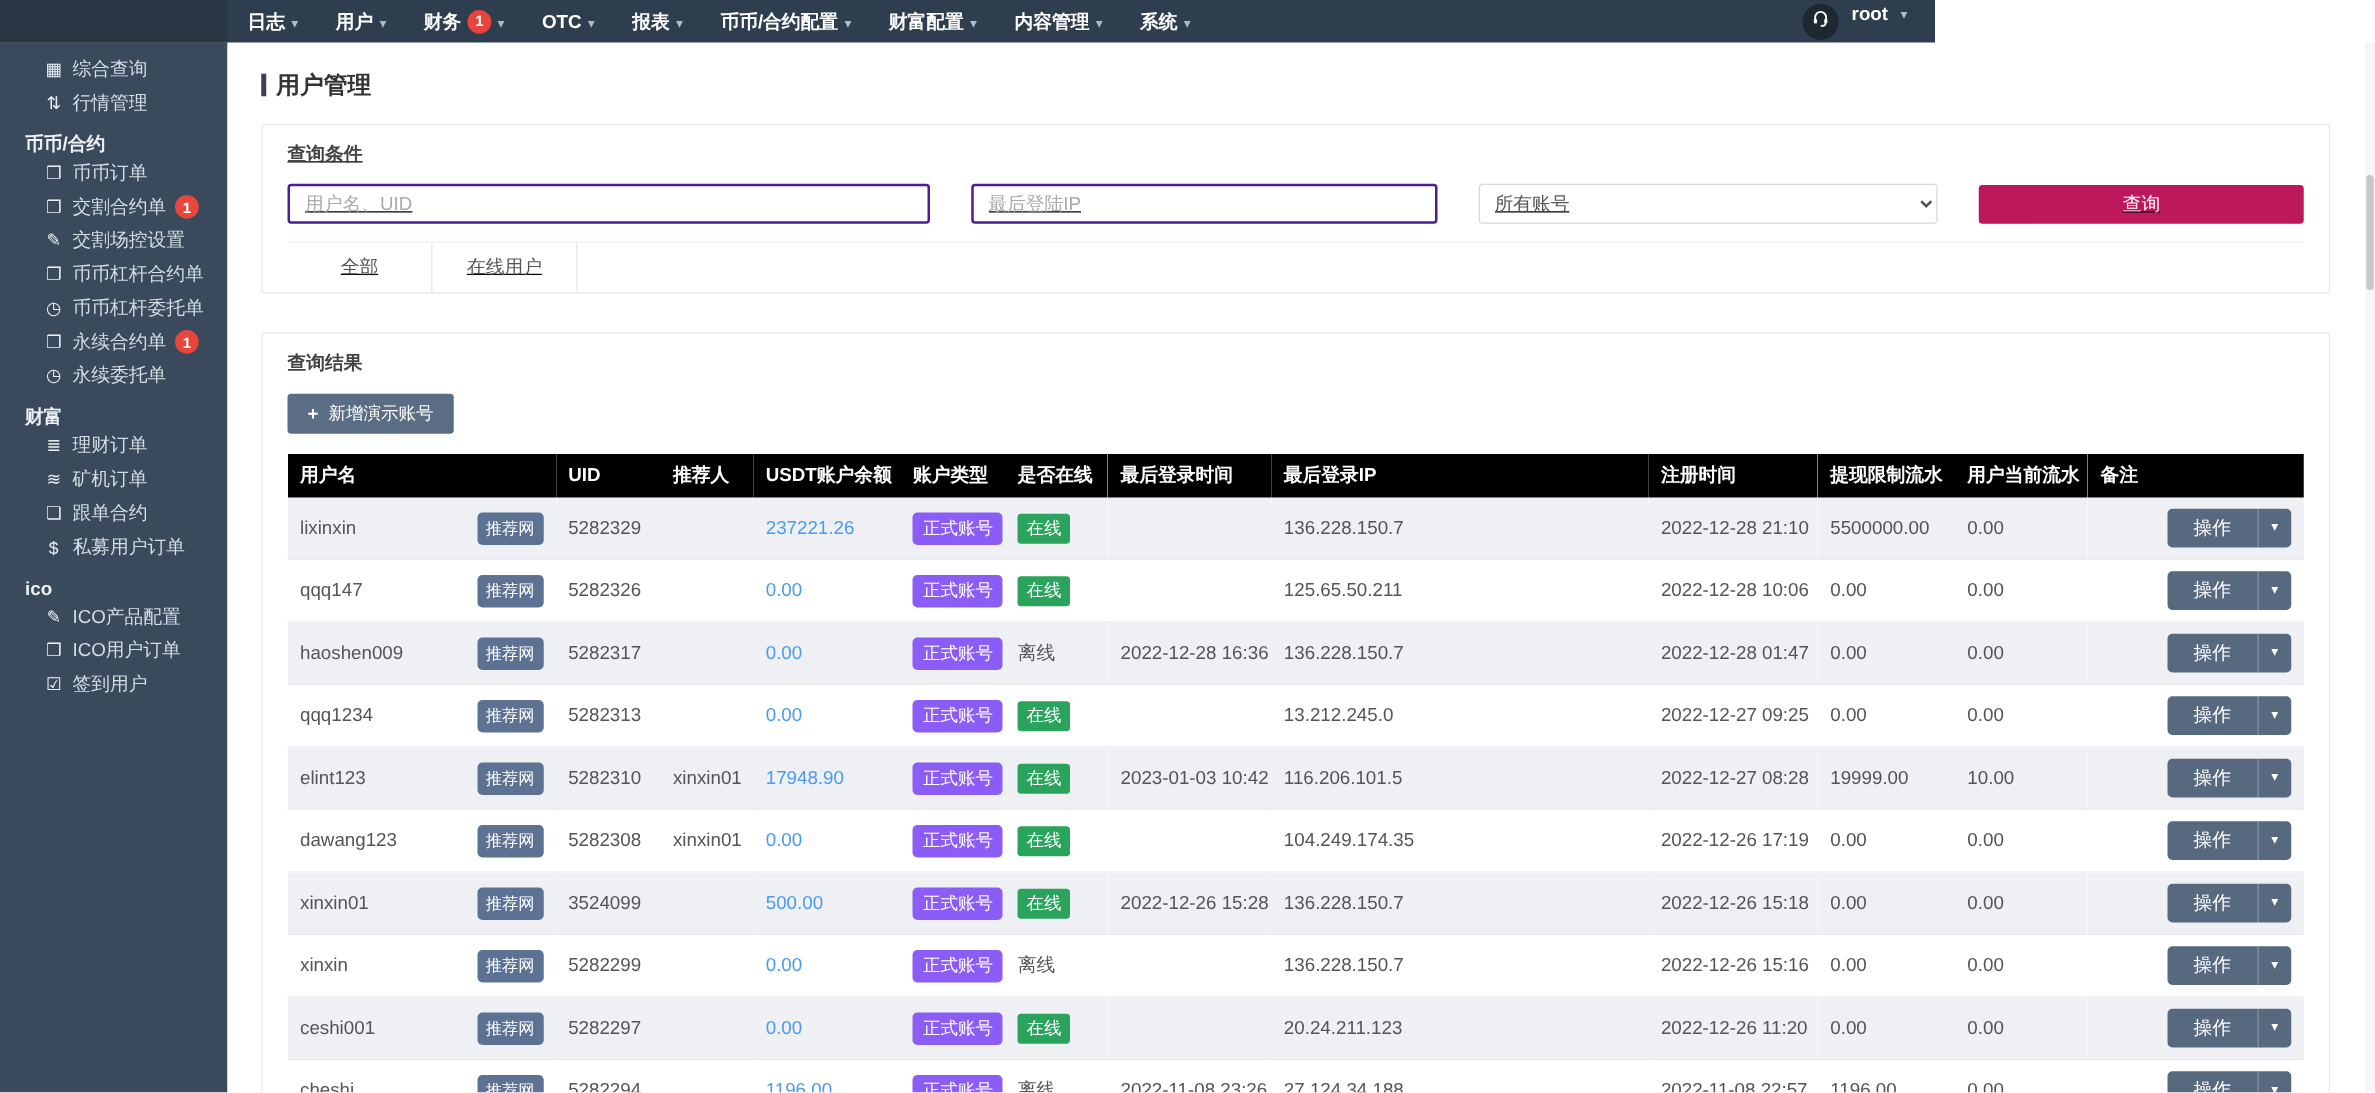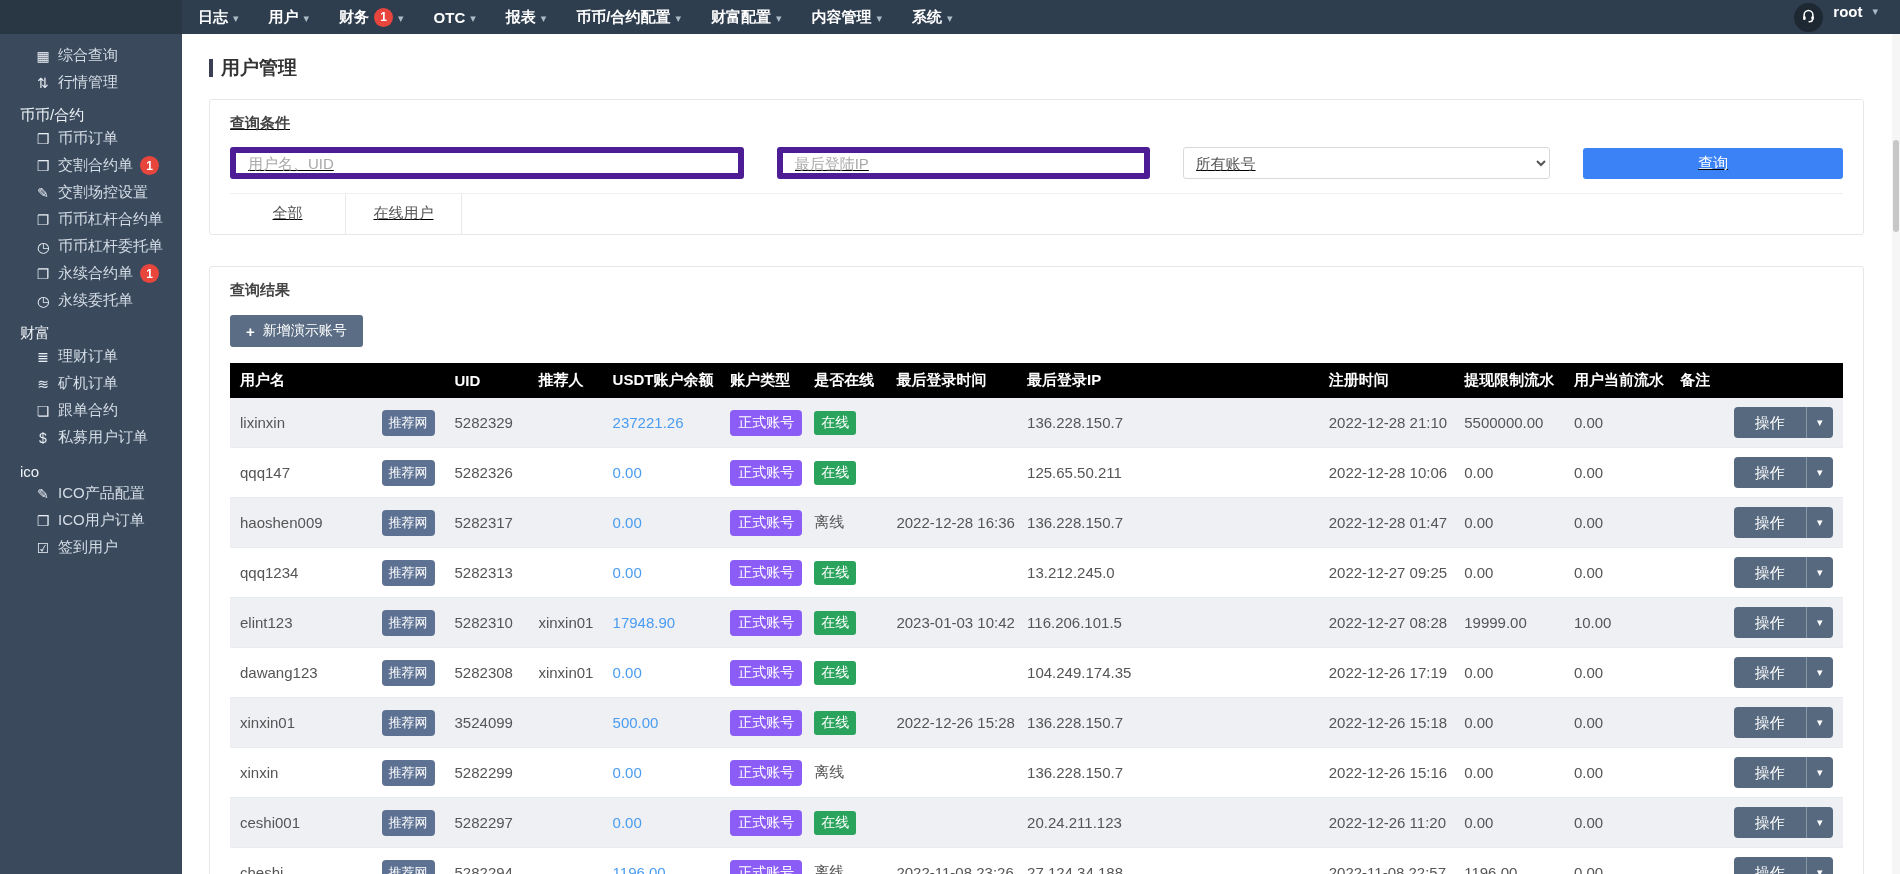--- a/index.html
+++ b/index.html
@@ -1,21 +1,21 @@
 <!DOCTYPE html>
 <html><head>
 <meta charset="utf-8">
 <style>
   * { margin:0; padding:0; box-sizing:border-box; }
   html,body { width:1900px; height:874px; overflow:hidden; background:#fff;
     font-family:"Liberation Sans","DejaVu Sans",sans-serif; }
   body { position:relative; }
 
   
-  .navbar { position:absolute; top:0; left:0; width:1900px; height:34px;
+  .navbar { position:absolute; top:0; left:0; width:1548px; height:34px;
     background:#2f3e4f; display:flex; align-items:center; z-index:5; }
   .nav-logo { width:182px; height:34px; background:#293644; flex:0 0 182px; }
   .nav-menu { display:flex; align-items:center; gap:30px; padding-left:16px; flex:1; }
   .nav-item { display:flex; align-items:center; gap:5px; color:#fff; font-size:15px;
     font-weight:bold; cursor:pointer; white-space:nowrap; }
   .nav-caret { color:#aebac6; font-size:11px; margin-top:2px; }
   .red-badge { background:#e8453c; color:#fff; border-radius:50%; width:19px; height:19px;
     font-size:12px; font-weight:bold; display:inline-flex; align-items:center; justify-content:center; }
   .nav-right { display:flex; gap:10px; padding-right:22px; }
   .avatar { width:29px; height:29px; border-radius:50%; background:#1d2833;
@@ -24,42 +24,42 @@
   .nav-user { color:#fff; font-size:15px; font-weight:bold; }
 
   
   .sidebar { position:absolute; top:34px; left:0; width:182px; height:840px;
     background:#3a495c; padding-top:8px; }
   .side-item { height:27px; display:flex; align-items:center; color:#d5dde6;
     font-size:15px; cursor:pointer; padding-left:30px; white-space:nowrap; }
   .side-icon { width:26px; display:inline-block; text-align:center; font-size:14px;
     color:#e9eef4; margin-right:2px; }
   .side-section { height:26px; display:flex; align-items:flex-end; padding-left:20px;
-    color:#eef2f6; font-size:15px; font-weight:normal; margin-top:3px; }
+    color:#eef2f6; font-size:15px; font-weight:bold; margin-top:3px; }
   .side-badge { margin-left:7px; }
 
   
   .main { position:absolute; top:34px; left:182px; width:1718px; height:840px;
     background:#fff; overflow:hidden; }
   .page-title-row { display:flex; align-items:center; margin:21px 0 0 27px; }
   .title-bar { width:4px; height:18px; background:#3a3f51; margin-right:8px; }
   .page-title { font-size:19px; font-weight:bold; color:#333; }
 
   .card { border:1px solid #e5e7eb; border-radius:3px; margin:0 36px 0 27px; background:#fff; }
   .card.query { margin-top:18px; padding:14px 20px 0 20px;text-decoration:underline; }
   .panel-title { font-size:15px; font-weight:bold; color:#444; }
   .controls { display:flex; align-items:center; gap:33px; margin-top:14px; }
-  .ctrl-input { height:32px; border:6px solid #4c1d95; border-radius:3px; padding:0 12px;
+  .ctrl-input { height:32px; border:2px solid #4c1d95; border-radius:3px; padding:0 12px;
     font-size:15px; color:#333; font-family:inherit; outline:none; }
   .ctrl-input::placeholder { color:#a9a9a9; }
   .input-user { width:518px; }
   .input-ip { width:376px; }
   .ctrl-select { width:371px; height:32px; border:1px solid #d9d9d9; border-radius:3px;
     font-size:15px; color:#555; padding:0 8px; background:#fff; font-family:inherit; }
-  .btn-query { width:262px; height:31px; background:#3b82f6; color:#fff; border:none;
+  .btn-query { width:262px; height:31px; background:#be185d; color:#fff; border:none;
     border-radius:3px; font-size:15px; cursor:pointer; font-family:inherit; }
   .tabs { display:flex; margin-top:14px; border-top:1px solid #efefef; }
   .tab { width:116px; text-align:center; padding:10px 0 11px; font-size:15px; color:#555;
     border-right:1px solid #e8e8e8; cursor:pointer; white-space:nowrap; }
 
   .card.results { margin-top:31px; padding:14px 20px 20px 20px; }
   .btn-add { margin-top:15px; display:inline-flex; align-items:center; gap:8px;
     background:#5a6d84; color:#fff; border:none; border-radius:3px; padding:7px 16px;
     font-size:14px; cursor:pointer; font-family:inherit; }
   .btn-add .plus { font-size:15px; font-weight:bold; }

